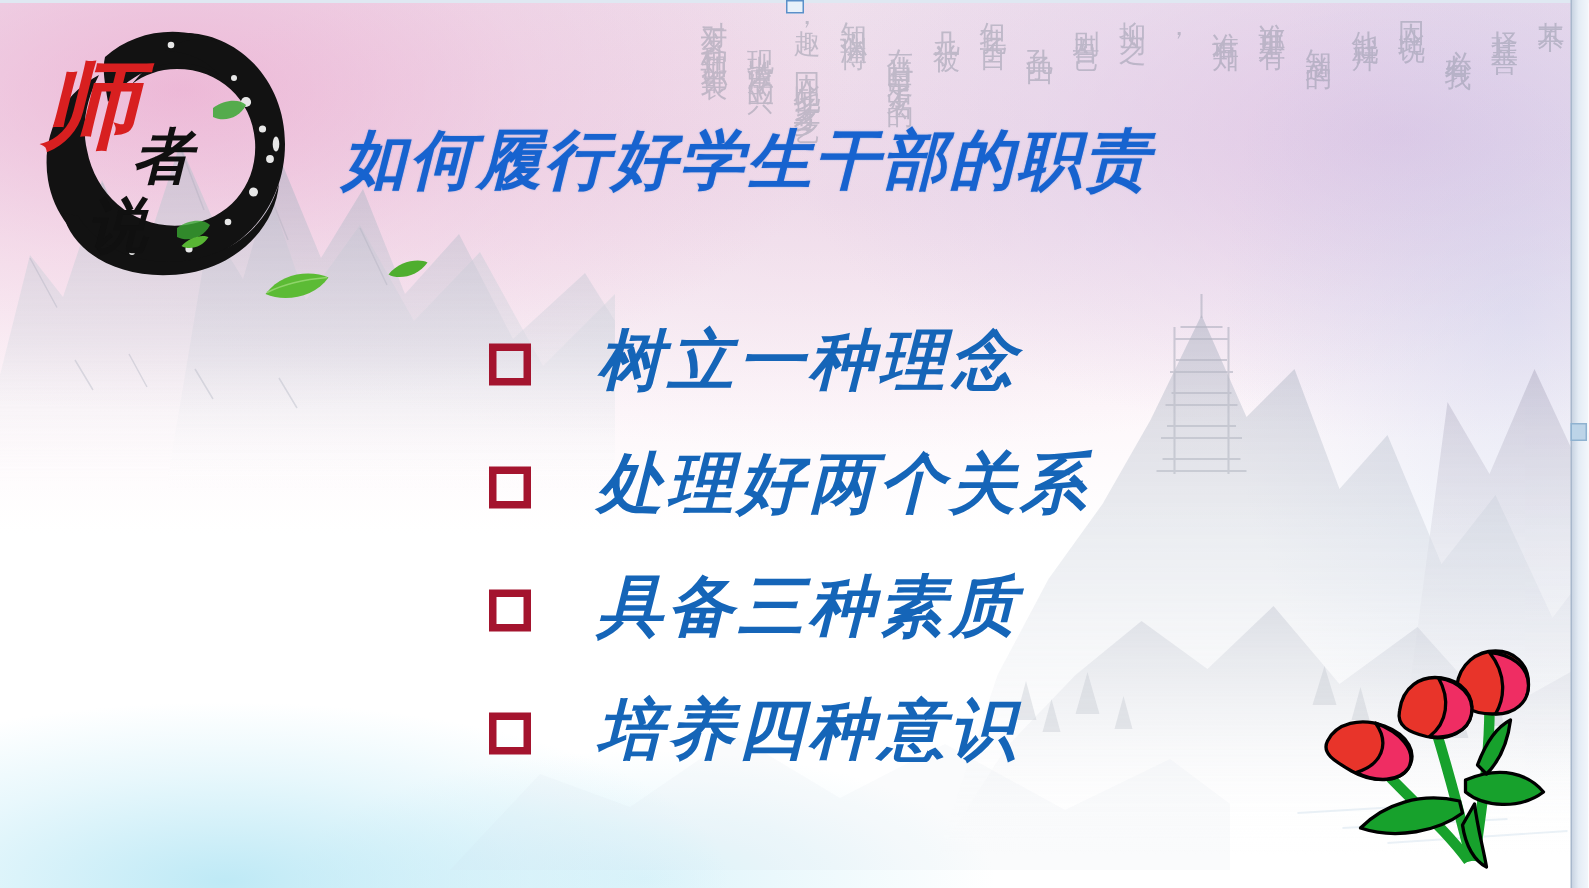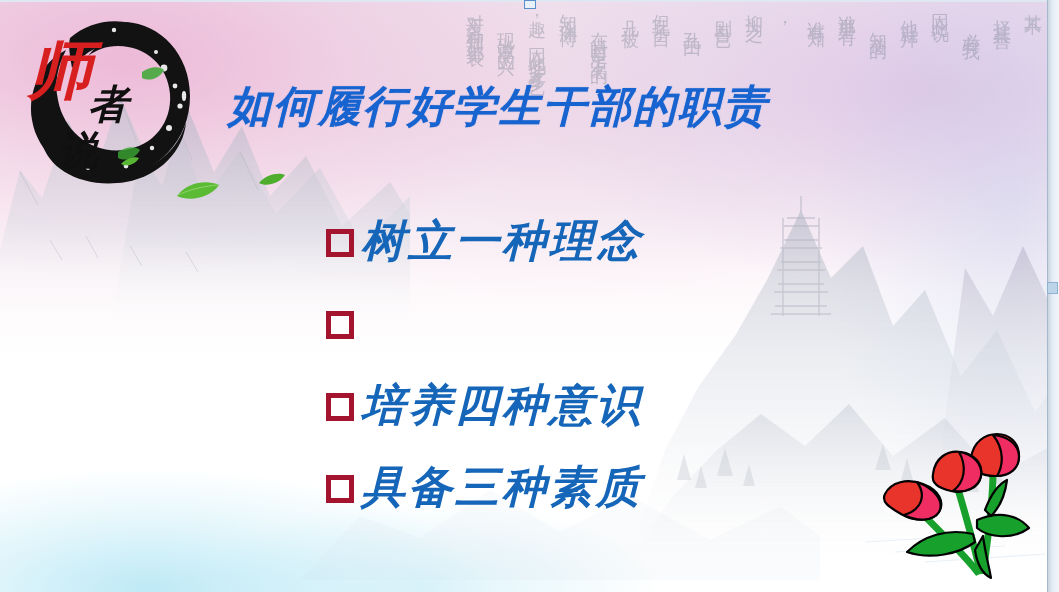--- a/index.html
+++ b/index.html
@@ -144,20 +144,21 @@
   }
   .bullet-text {
     font-family: "DejaVu Serif", "Liberation Serif", serif;
     font-size: 44px;
     font-weight: bold;
     font-style: italic;
     letter-spacing: 3px;
     color: #1565b8;
     white-space: nowrap;
     line-height: 1;
+    margin-left: 37px;
   }
 
   
   .leaf { position: absolute; pointer-events: none; }
   #leaf-a { left: 176px; top: 180px; width: 44px; height: 22px; }
   #leaf-b { left: 258px; top: 172px; width: 28px; height: 15px; }
   #leaf-c { left: 120px; top: 156px; width: 20px; height: 11px; }
 
   
   #flowers {
@@ -359,29 +360,30 @@
 
   <div id="title">如何履行好学生干部的职责</div>
 
   <div id="bullets">
     <div class="bullet-row">
       <span class="bullet-marker"></span>
       <span class="bullet-text">树立一种理念</span>
     </div>
     <div class="bullet-row">
       <span class="bullet-marker"></span>
+      <span class="bullet-text">处理好两个关系</span>
+    </div>
+    <div class="bullet-row">
+      <span class="bullet-marker"></span>
+      <span class="bullet-text">具备三种素质</span>
     </div>
     <div class="bullet-row">
       <span class="bullet-marker"></span>
       <span class="bullet-text">培养四种意识</span>
     </div>
-    <div class="bullet-row">
-      <span class="bullet-marker"></span>
-      <span class="bullet-text">具备三种素质</span>
-    </div>
   </div>
 
   <svg id="flowers" viewBox="0 0 162 158">
     <g stroke="#000000" stroke-width="2.2" stroke-linejoin="round">
 
       <path d="M120,48 C120,84 114,118 110,150" fill="none" stroke="#17a12c" stroke-width="7"></path>
       <path d="M84,62 C92,88 100,118 108,150" fill="none" stroke="#17a12c" stroke-width="7"></path>
       <path d="M46,86 C66,108 90,128 106,150" fill="none" stroke="#17a12c" stroke-width="7"></path>
 
       <path d="M104,96 C128,86 146,92 156,104 C140,116 116,114 104,104 Z" fill="#17a12c"></path>

